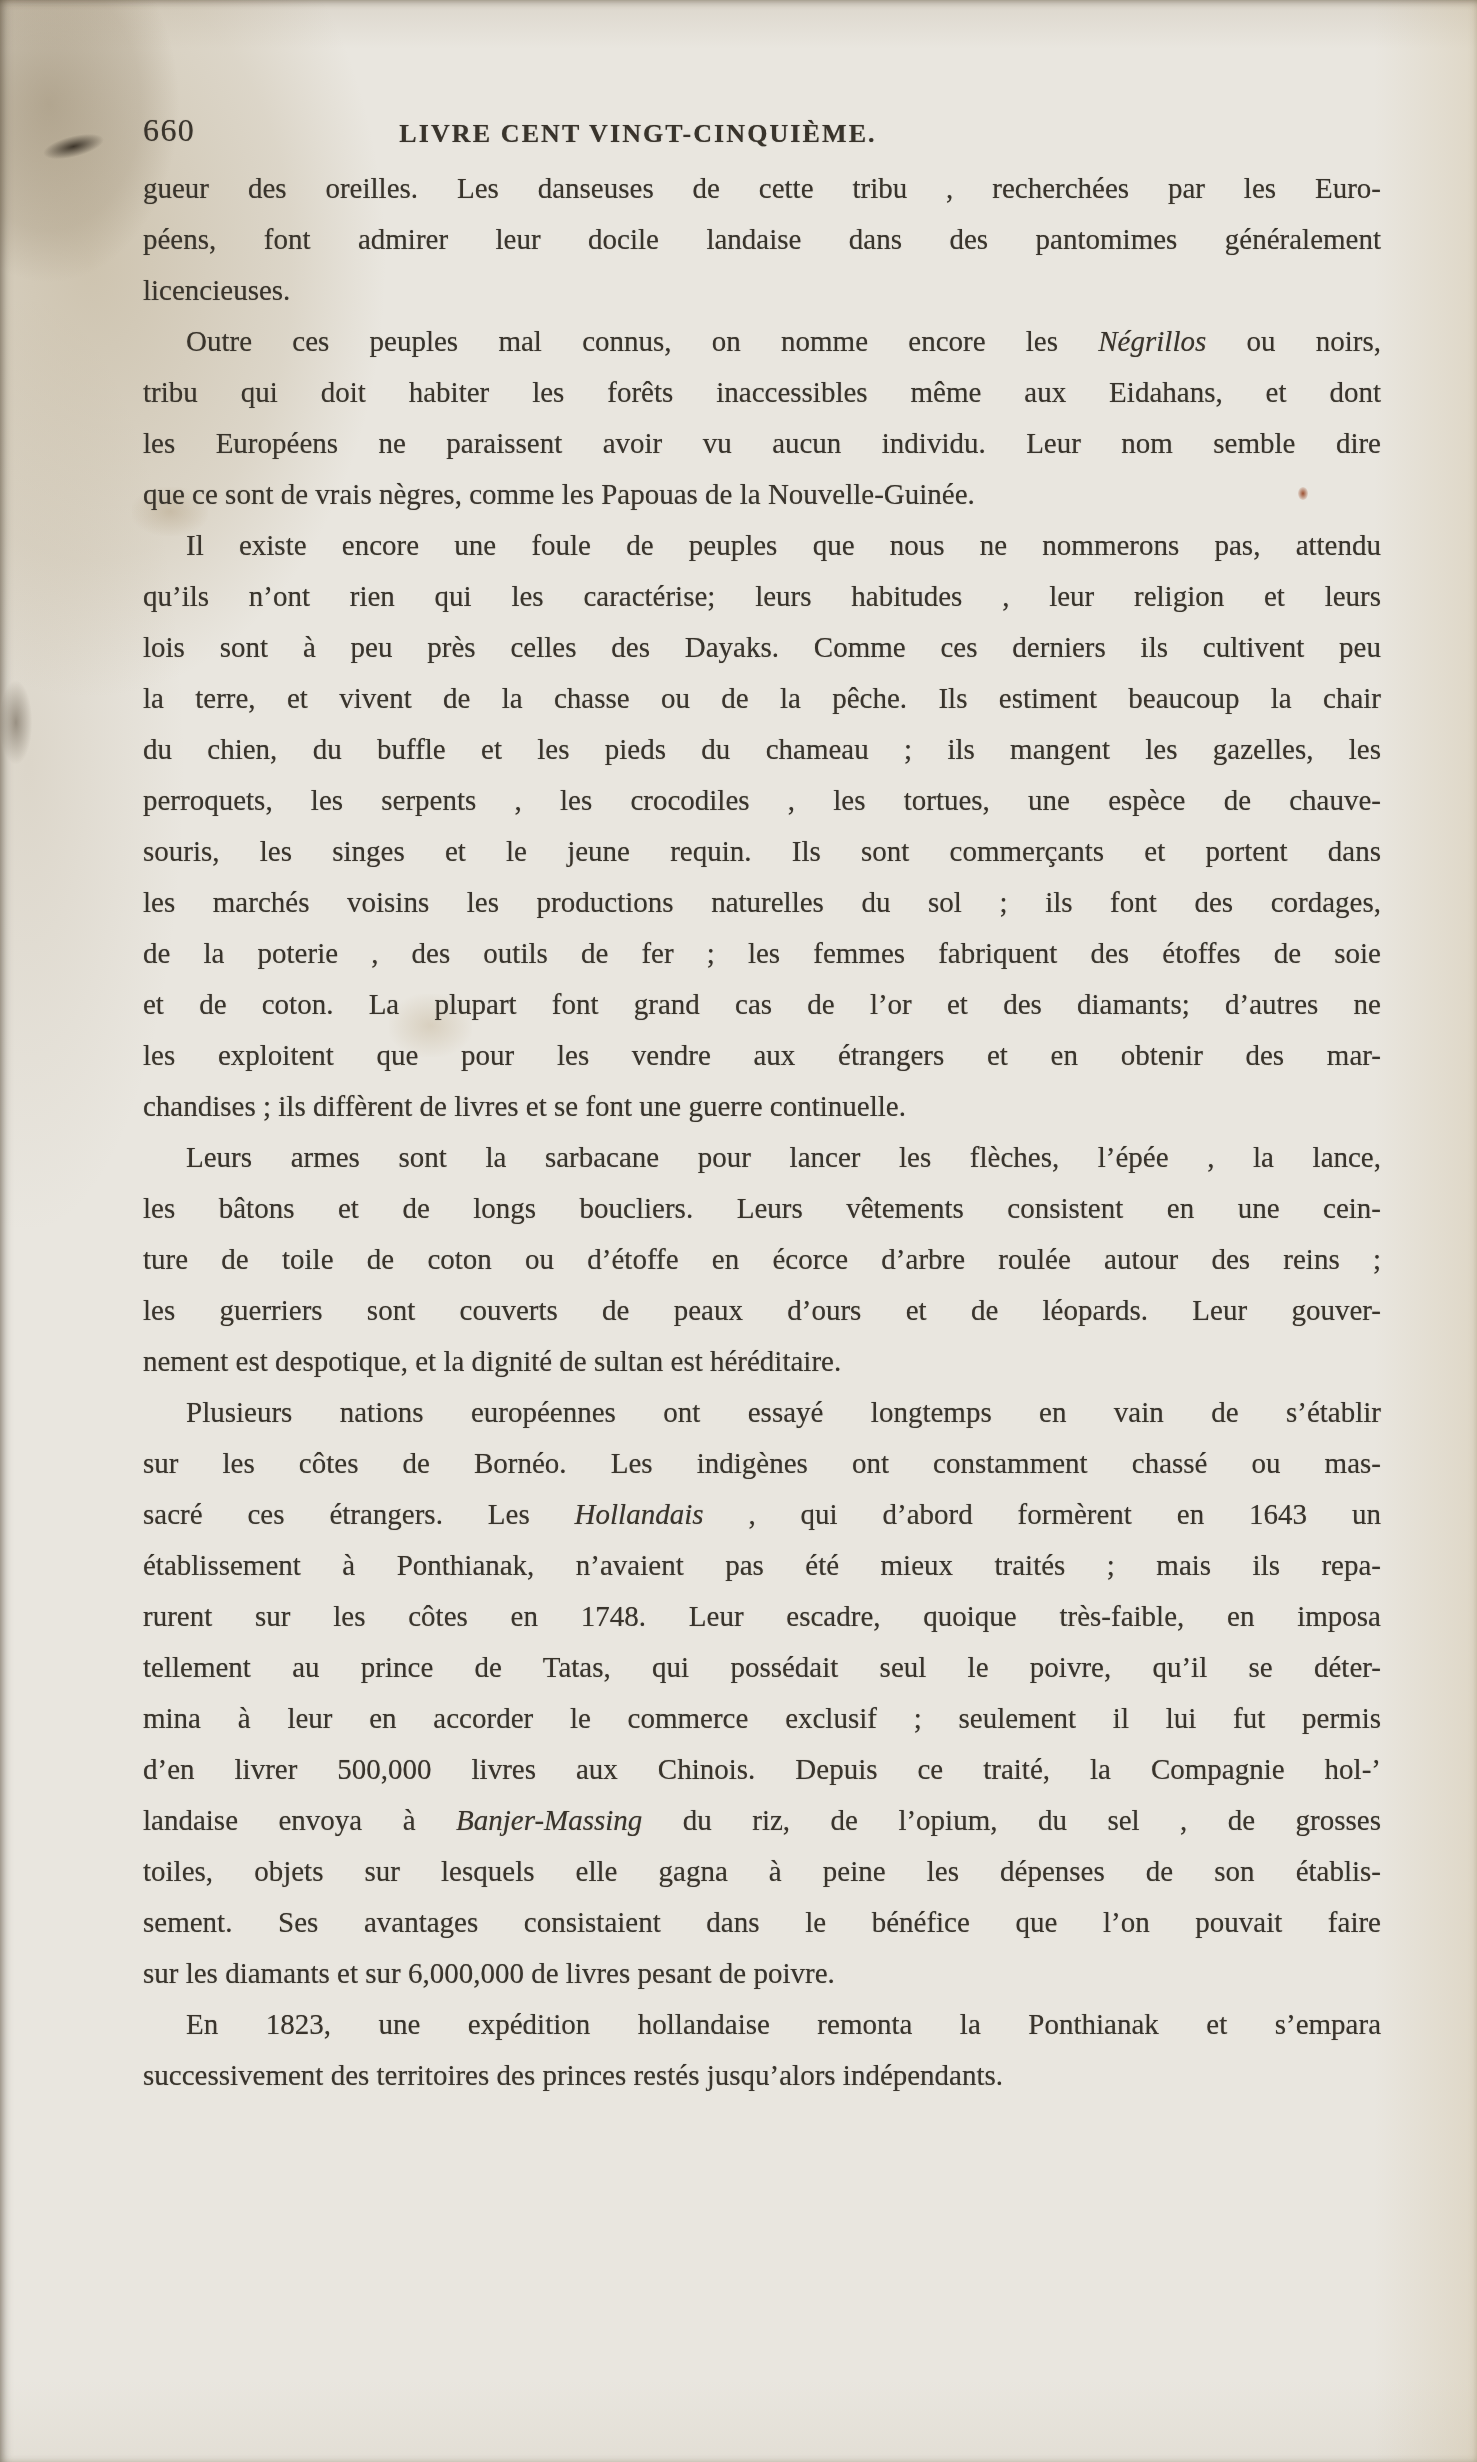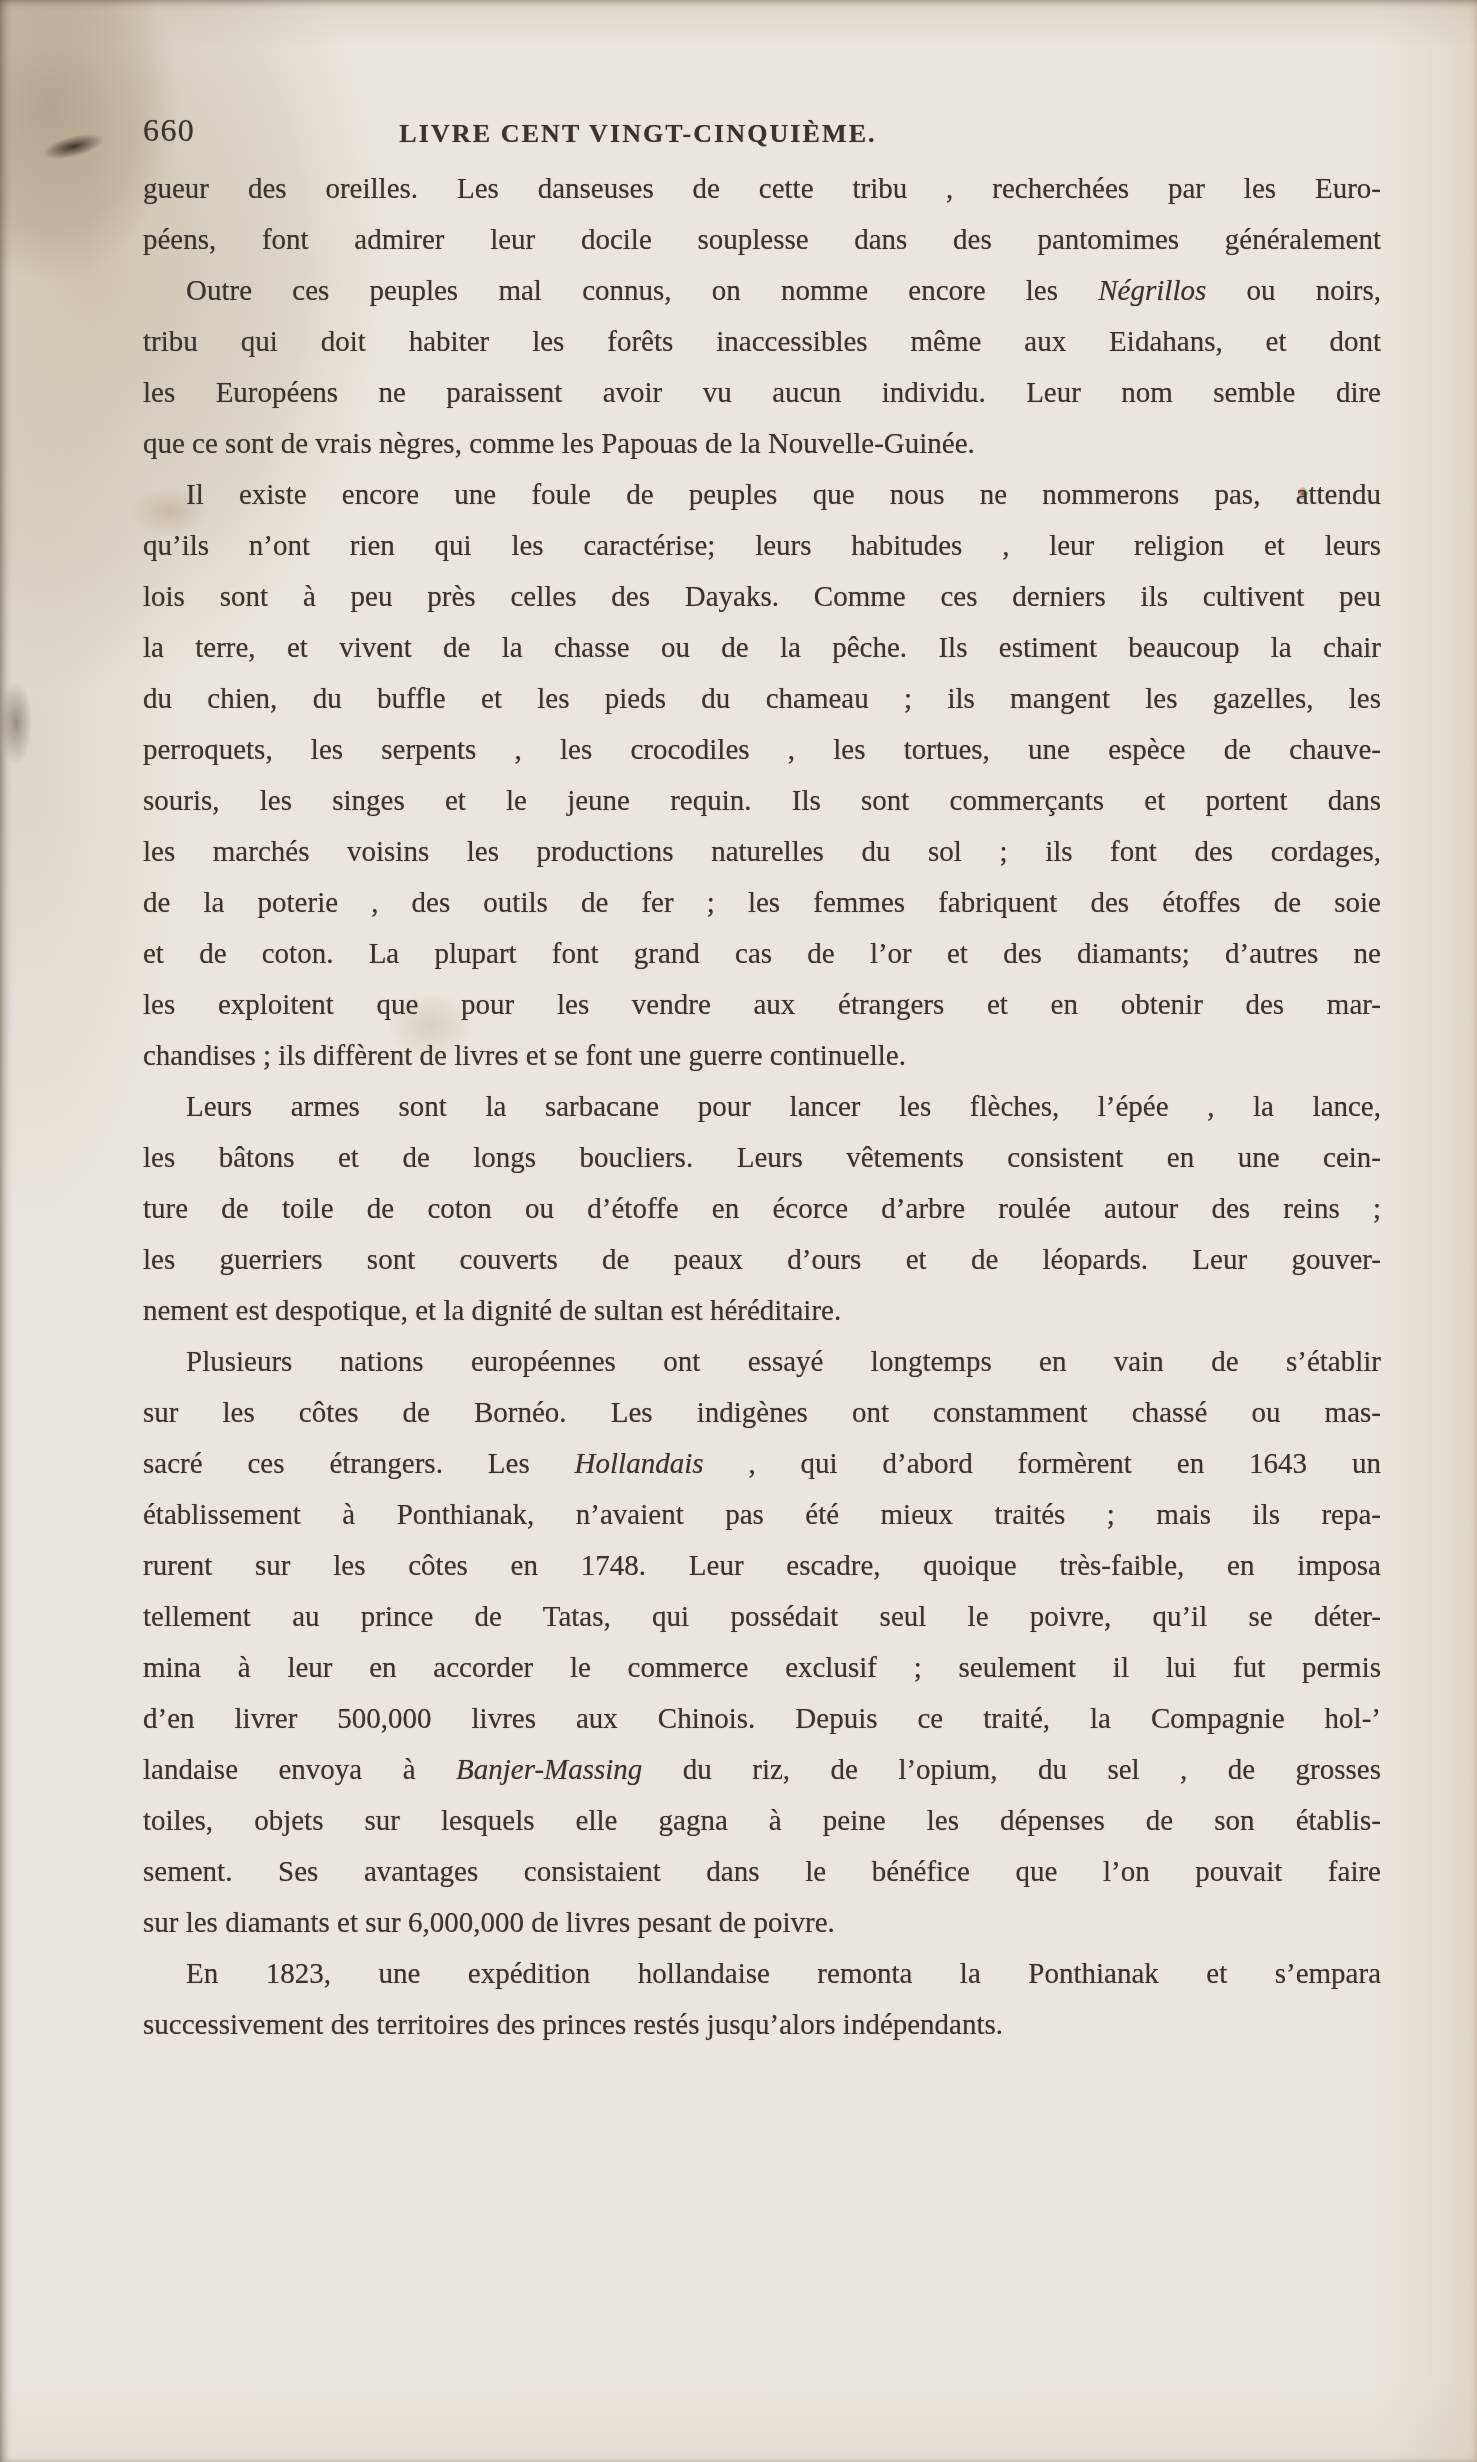--- a/index.html
+++ b/index.html
@@ -80,21 +80,22 @@
   <div class="speck speck4"></div>
   <div class="speck speck5"></div>
 
   <div class="header">
     <div class="pagenum">660</div>
     <div class="runtitle">LIVRE CENT VINGT-CINQUIÈME.</div>
   </div>
 
   <div class="bodytext">
       <div class="line"><span>gueur des oreilles. Les danseuses de cette tribu , recherchées par les Euro-</span></div>
-      <div class="line"><span>péens, font admirer leur docile souplesse dans des pantomimes généralement</span></div>
+      <div class="line"><span>péens, font admirer leur docile landaise dans des pantomimes généralement</span></div>
+      <div class="line last"><span>licencieuses.</span></div>
       <div class="line indent"><span>Outre ces peuples mal connus, on nomme encore les </span><span class="it">Négrillos</span><span> ou noirs,</span></div>
       <div class="line"><span>tribu qui doit habiter les forêts inaccessibles même aux Eidahans, et dont</span></div>
       <div class="line"><span>les Européens ne paraissent avoir vu aucun individu. Leur nom semble dire</span></div>
       <div class="line last"><span>que ce sont de vrais nègres, comme les Papouas de la Nouvelle-Guinée.</span></div>
       <div class="line indent"><span>Il existe encore une foule de peuples que nous ne nommerons pas, attendu</span></div>
       <div class="line"><span>qu’ils n’ont rien qui les caractérise; leurs habitudes , leur religion et leurs</span></div>
       <div class="line"><span>lois sont à peu près celles des Dayaks. Comme ces derniers ils cultivent peu</span></div>
       <div class="line"><span>la terre, et vivent de la chasse ou de la pêche. Ils estiment beaucoup la chair</span></div>
       <div class="line"><span>du chien, du buffle et les pieds du chameau ; ils mangent les gazelles, les</span></div>
       <div class="line"><span>perroquets, les serpents , les crocodiles , les tortues, une espèce de chauve-</span></div>

